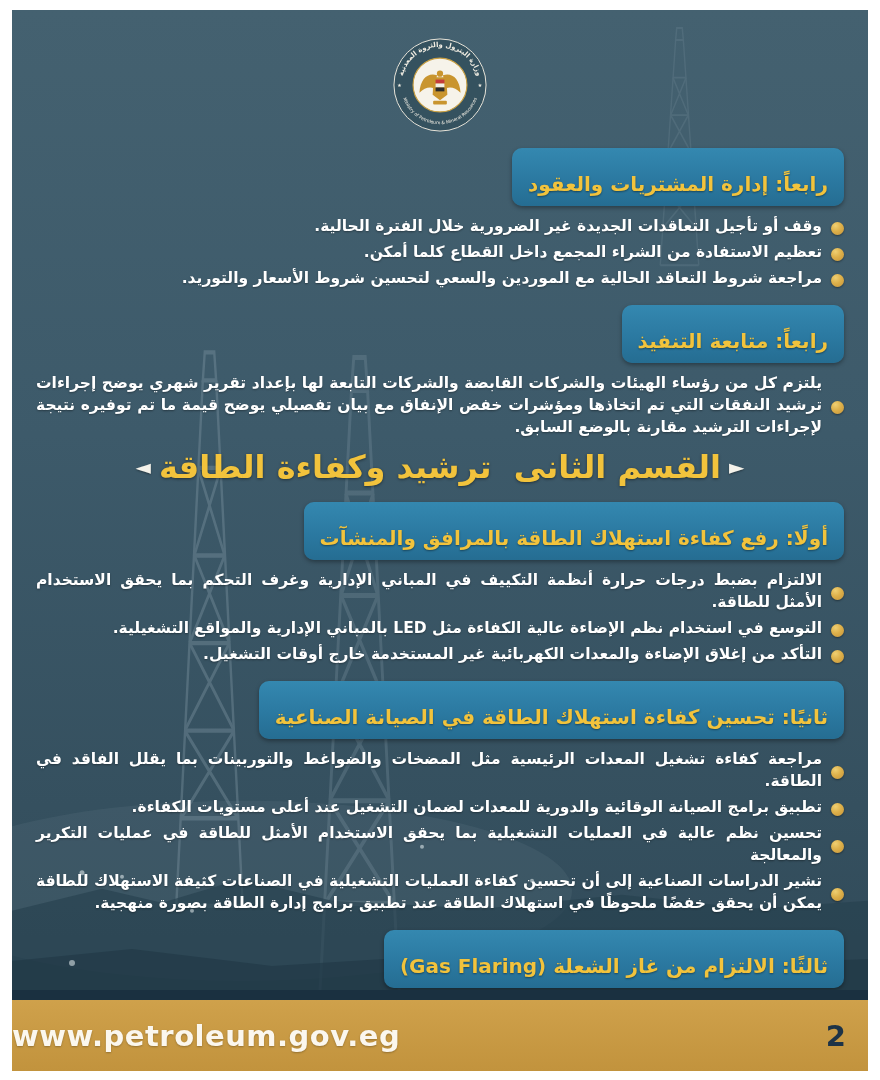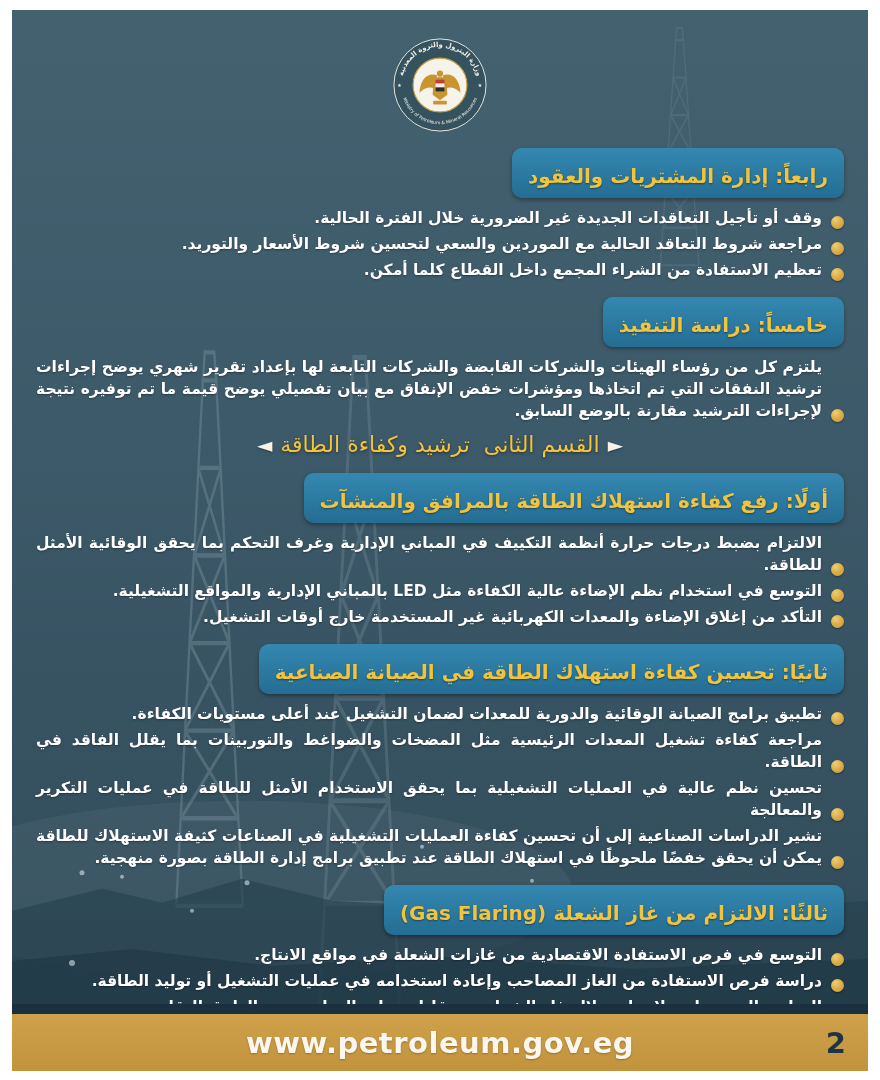--- a/index.html
+++ b/index.html
@@ -21,59 +21,59 @@
   .logo-wrap { text-align:center; direction:ltr; margin-bottom:10px; }
   .logo-wrap svg { width:98px; height:98px; }
 
   
   .badge {
     display:inline-block;
     background:linear-gradient(180deg,#3488b0 0%, #2b79a1 55%, #256d92 100%);
     color:#f2c33c;
     font-weight:bold;
     font-size:20px;
-    padding:16px 16px 9px 16px;
+    padding:24px 16px 9px 16px;
     border-radius:10px;
     box-shadow:0 2px 4px rgba(0,0,0,.35);
     text-shadow:0 1px 2px rgba(0,0,0,.4);
     margin:10px 0 9px 0;
     line-height:1.25;
   }
 
   
   .bullets { margin-bottom:6px; }
-  .bullet { display:flex; align-items:flex-end; margin-bottom:4px; }
+  .bullet { display:flex; align-items:center; margin-bottom:4px; }
   .dot {
     flex:0 0 auto; width:13px; height:13px; border-radius:50%;
     background:radial-gradient(circle at 35% 28%, #efcf72 0%, #ddb04a 45%, #c7943a 100%);
     box-shadow:0 1px 2px rgba(0,0,0,.4);
     margin-top:5px; margin-left:9px;
   }
   .btext {
     color:#ffffff; font-size:15.5px; font-weight:bold; line-height:1.42;
     text-align:justify; text-shadow:0 1px 2px rgba(0,0,0,.35);
   }
 
   
   .divider {
     direction:ltr; display:flex; justify-content:center; align-items:center;
     gap:8px; margin:10px 0 6px 0;
   }
   .divider .arrow { color:#f4f2ea; font-size:20px; line-height:1; text-shadow:0 1px 2px rgba(0,0,0,.4); }
   .divider .dtitle {
-    color:#f2c33c; font-size:22px; font-weight:normal;
+    color:#f2c33c; font-size:32px; font-weight:bold;
     text-shadow:0 1px 3px rgba(0,0,0,.45); white-space:pre;
   }
 
   
   .footer { position:absolute; left:0; right:0; bottom:0; z-index:3; }
   .navy-strip { height:10px; background:#1a3040; }
   .gold-bar {
-    height:57px; background:linear-gradient(180deg,#cfa14b 0%, #c2933d 100%);
-    display:flex; align-items:center; justify-content:center; position:relative;
+    height:71px; background:linear-gradient(180deg,#cfa14b 0%, #c2933d 100%);
+    display:flex; align-items:center; justify-content:flex-start; position:relative;
     direction:ltr;
   }
   .site-url { color:#fbf7ee; font-size:29px; font-weight:bold; letter-spacing:.5px; text-shadow:0 1px 2px rgba(0,0,0,.25); }
   .page-num { position:absolute; right:22px; top:50%; transform:translateY(-50%); color:#1d3347; font-size:29px; font-weight:bold; }
 </style>
 </head>
 <body>
 
 <div class="page">
   <div class="canvas">
@@ -138,73 +138,73 @@
 
       <div>
         <div class="badge" style="margin-top:0;">رابعاً: إدارة المشتريات والعقود</div>
         <div class="bullets">
           <div class="bullet">
             <span class="dot"></span>
             <p class="btext">وقف أو تأجيل التعاقدات الجديدة غير الضرورية خلال الفترة الحالية.</p>
           </div>
           <div class="bullet">
             <span class="dot"></span>
+            <p class="btext">تعظيم الاستفادة من الشراء المجمع داخل القطاع كلما أمكن.</p>
+          </div>
+          <div class="bullet">
+            <span class="dot"></span>
             <p class="btext">مراجعة شروط التعاقد الحالية مع الموردين والسعي لتحسين شروط الأسعار والتوريد.</p>
           </div>
-          <div class="bullet">
-            <span class="dot"></span>
-            <p class="btext">تعظيم الاستفادة من الشراء المجمع داخل القطاع كلما أمكن.</p>
-          </div>
-        </div>
-      </div>
-
-      <div>
-        <div class="badge">خامساً: دراسة التنفيذ</div>
+        </div>
+      </div>
+
+      <div>
+        <div class="badge">رابعاً: متابعة التنفيذ</div>
         <div class="bullets">
           <div class="bullet">
             <span class="dot"></span>
             <p class="btext">يلتزم كل من رؤساء الهيئات والشركات القابضة والشركات التابعة لها بإعداد تقرير شهري يوضح إجراءات ترشيد النفقات التي تم اتخاذها ومؤشرات خفض الإنفاق مع بيان تفصيلي يوضح قيمة ما تم توفيره نتيجة لإجراءات الترشيد مقارنة بالوضع السابق.</p>
           </div>
         </div>
       </div>
 
       <div class="divider">
         <span class="arrow">◄</span>
         <span class="dtitle">القسم الثانى  ترشيد وكفاءة الطاقة</span>
         <span class="arrow">►</span>
       </div>
 
       <div>
         <div class="badge">أولًا: رفع كفاءة استهلاك الطاقة بالمرافق والمنشآت</div>
         <div class="bullets">
           <div class="bullet">
             <span class="dot"></span>
-            <p class="btext">الالتزام بضبط درجات حرارة أنظمة التكييف في المباني الإدارية وغرف التحكم بما يحقق الوقائية الأمثل للطاقة.</p>
+            <p class="btext">الالتزام بضبط درجات حرارة أنظمة التكييف في المباني الإدارية وغرف التحكم بما يحقق الاستخدام الأمثل للطاقة.</p>
           </div>
           <div class="bullet">
             <span class="dot"></span>
             <p class="btext">التوسع في استخدام نظم الإضاءة عالية الكفاءة مثل LED بالمباني الإدارية والمواقع التشغيلية.</p>
           </div>
           <div class="bullet">
             <span class="dot"></span>
             <p class="btext">التأكد من إغلاق الإضاءة والمعدات الكهربائية غير المستخدمة خارج أوقات التشغيل.</p>
           </div>
         </div>
       </div>
 
       <div>
         <div class="badge">ثانيًا: تحسين كفاءة استهلاك الطاقة في الصيانة الصناعية</div>
         <div class="bullets">
           <div class="bullet">
             <span class="dot"></span>
+            <p class="btext">مراجعة كفاءة تشغيل المعدات الرئيسية مثل المضخات والضواغط والتوربينات بما يقلل الفاقد في الطاقة.</p>
+          </div>
+          <div class="bullet">
+            <span class="dot"></span>
             <p class="btext">تطبيق برامج الصيانة الوقائية والدورية للمعدات لضمان التشغيل عند أعلى مستويات الكفاءة.</p>
-          </div>
-          <div class="bullet">
-            <span class="dot"></span>
-            <p class="btext">مراجعة كفاءة تشغيل المعدات الرئيسية مثل المضخات والضواغط والتوربينات بما يقلل الفاقد في الطاقة.</p>
           </div>
           <div class="bullet">
             <span class="dot"></span>
             <p class="btext">تحسين نظم عالية في العمليات التشغيلية بما يحقق الاستخدام الأمثل للطاقة في عمليات التكرير والمعالجة</p>
           </div>
           <div class="bullet">
             <span class="dot"></span>
             <p class="btext">تشير الدراسات الصناعية إلى أن تحسين كفاءة العمليات التشغيلية في الصناعات كثيفة الاستهلاك للطاقة يمكن أن يحقق خفضًا ملحوظًا في استهلاك الطاقة عند تطبيق برامج إدارة الطاقة بصورة منهجية.</p>
           </div>
         </div>

